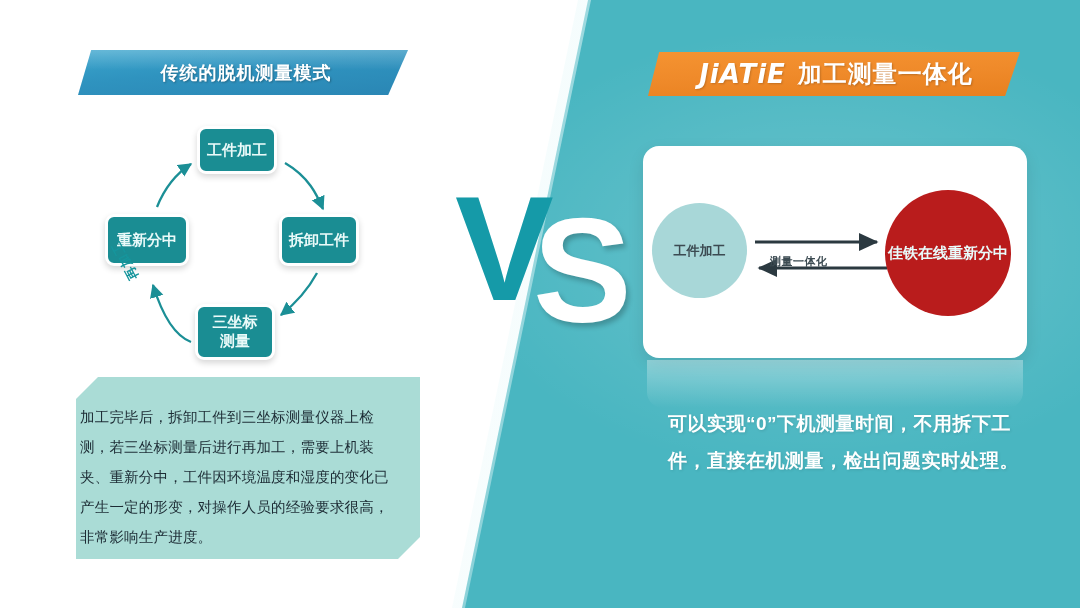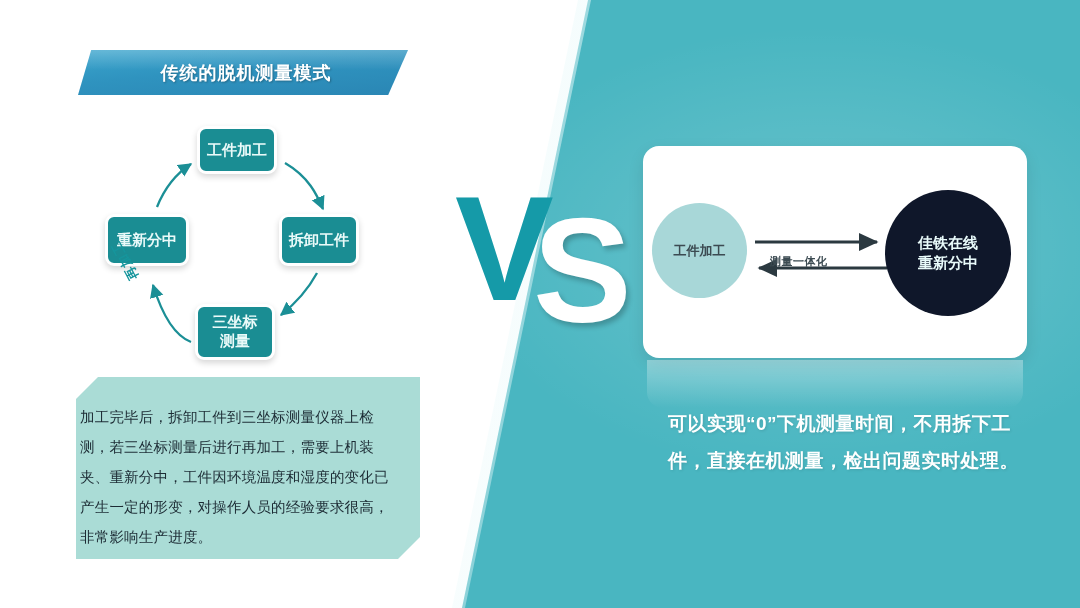--- a/index.html
+++ b/index.html
@@ -256,25 +256,25 @@
     font-size: 13px;
     font-weight: bold;
   }
   .circle-big {
     position: absolute;
     left: 885px;
     top: 190px;
     width: 126px;
     height: 126px;
     border-radius: 50%;
-    background: #0f172a;
-    display: flex;
-    align-items: center;
-    justify-content: center;
-    flex-direction: column;
+    background: #b91c1c;
+    display: flex;
+    align-items: center;
+    justify-content: center;
+    flex-direction: row;
     color: #e9fbfb;
     font-size: 15px;
     font-weight: bold;
     line-height: 1.35;
     text-align: center;
   }
   .panel-svg {
     position: absolute;
     left: 643px;
     top: 146px;
@@ -315,20 +315,26 @@
   <div class="bg-left"></div>
   <div class="bg-right"></div>
   <div class="bg-right-glow"></div>
   <div class="divider-edge"></div>
 
   <div class="banner-left">
     <div class="banner-left-text">传统的脱机测量模式</div>
   </div>
   <div class="banner-left-gloss"></div>
 
+  <div class="banner-right">
+    <div class="banner-right-text">
+      <span class="brand-logo">JiATiE</span>
+      <span class="banner-right-title">加工测量一体化</span>
+    </div>
+  </div>
 
   <div class="cycle">
     <svg class="cycle-svg" viewBox="0 0 295 255">
       <defs>
         <marker id="ah" markerWidth="7" markerHeight="7" refX="5.4" refY="3" orient="auto">
           <path d="M0,0 L6,3 L0,6 z" fill="#1b8f96"></path>
         </marker>
       </defs>
 
       <path d="M190,48 C214,62 222,80 228,94" stroke="#1b8f96" stroke-width="2.3" fill="none" marker-end="url(#ah)"></path>

